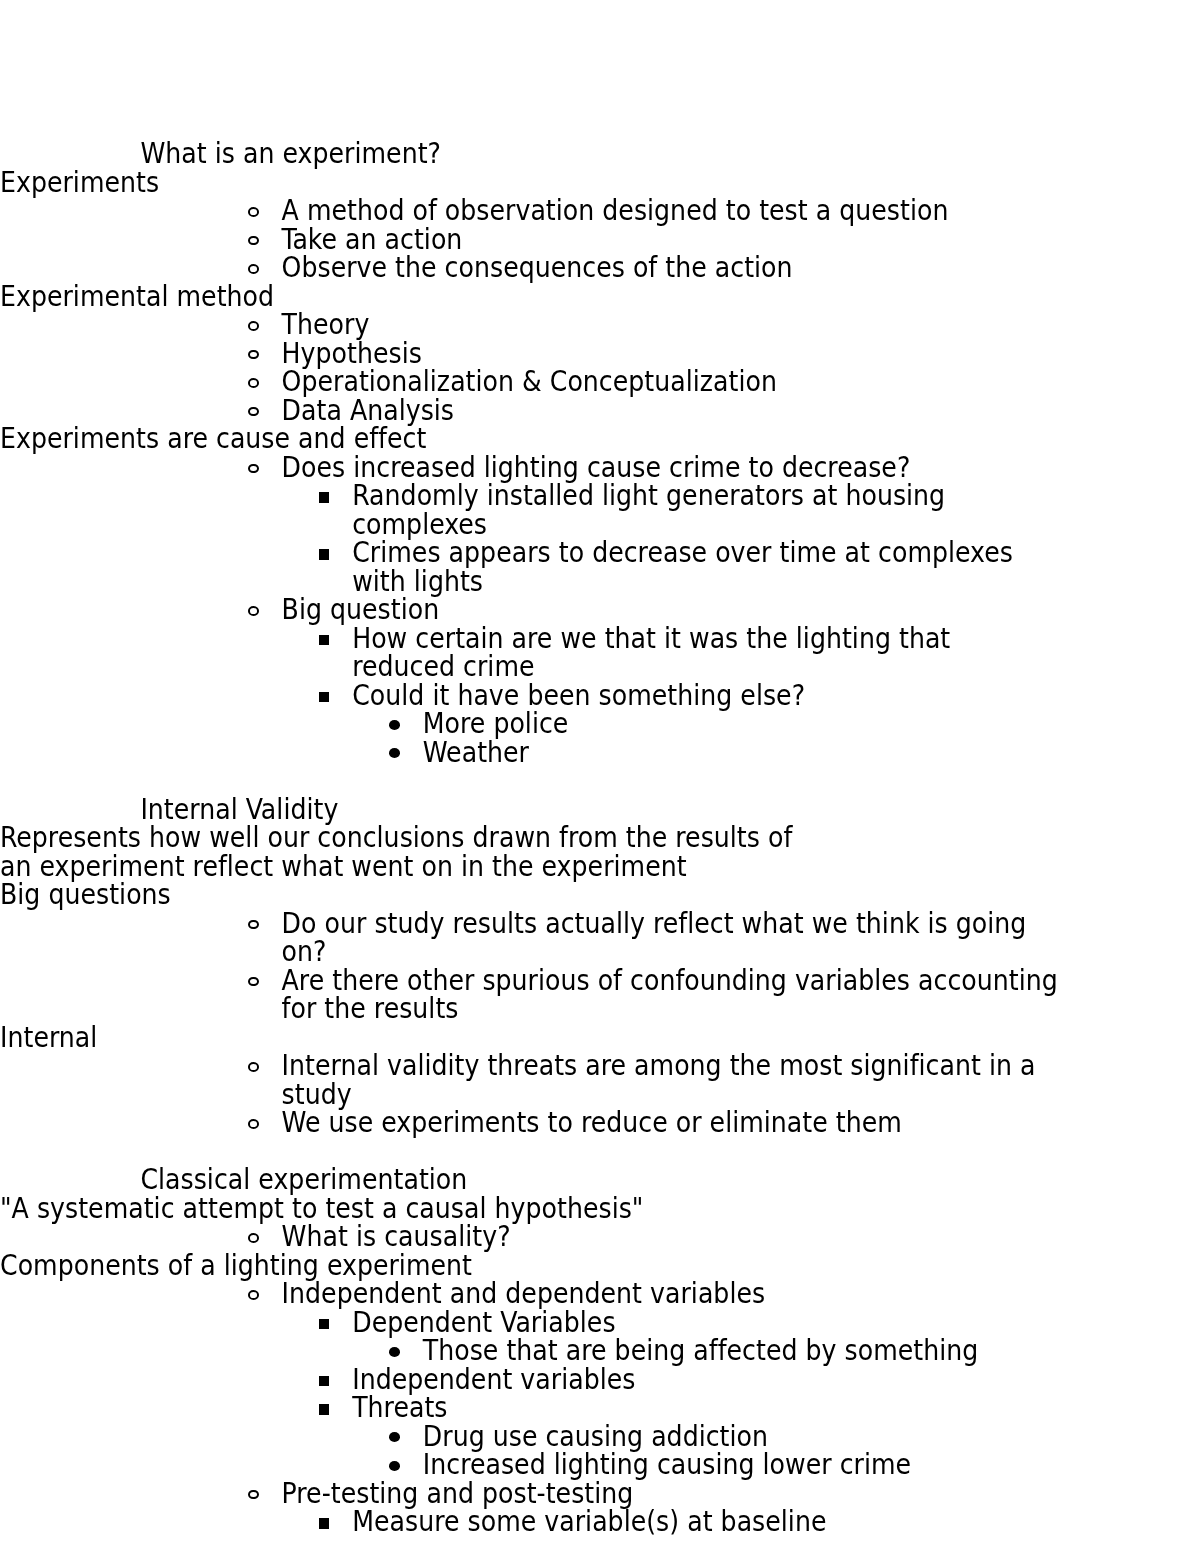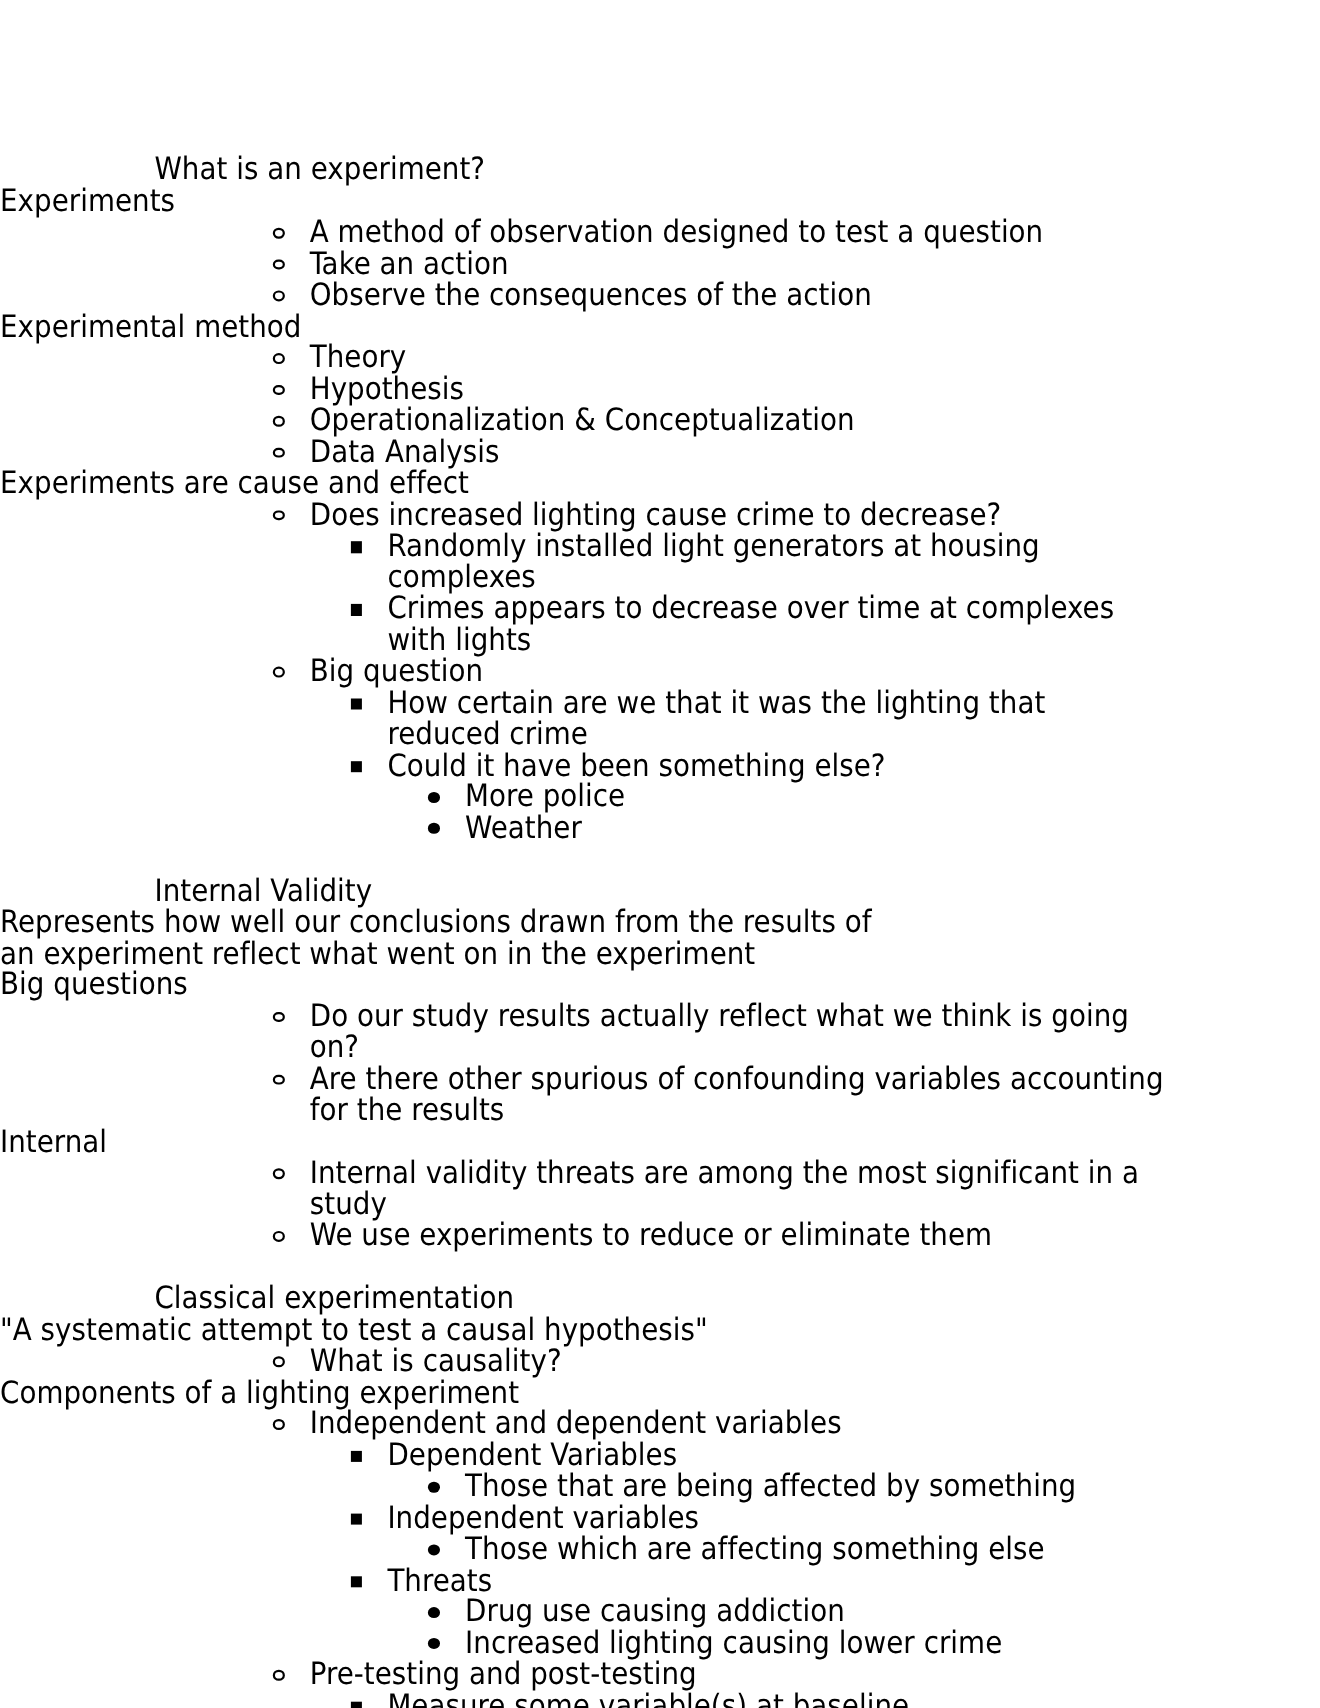--- a/index.html
+++ b/index.html
@@ -67,20 +67,19 @@
     <div class="line lvl2"><span class="bl bl-circle"></span><span>We use experiments to reduce or eliminate them</span></div>
     <div class="spacer"></div>
     <div class="line lvl0"><span>Classical experimentation</span></div>
     <div class="line lvl1"><span class="bl bl-disc"></span><span>"A systematic attempt to test a causal hypothesis"</span></div>
     <div class="line lvl2"><span class="bl bl-circle"></span><span>What is causality?</span></div>
     <div class="line lvl1"><span class="bl bl-disc"></span><span>Components of a lighting experiment</span></div>
     <div class="line lvl2"><span class="bl bl-circle"></span><span>Independent and dependent variables</span></div>
     <div class="line lvl3"><span class="bl bl-square"></span><span>Dependent Variables</span></div>
     <div class="line lvl4"><span class="bl bl-disc"></span><span>Those that are being affected by something</span></div>
     <div class="line lvl3"><span class="bl bl-square"></span><span>Independent variables</span></div>
-    <div class="line lvl4"><span class="bl bl-disc"></span><span>Those which are affecting something else</span></div>
     <div class="line lvl3"><span class="bl bl-square"></span><span>Threats</span></div>
     <div class="line lvl4"><span class="bl bl-disc"></span><span>Drug use </span><span class="it">causing</span><span> addiction</span></div>
     <div class="line lvl4"><span class="bl bl-disc"></span><span>Increased lighting </span><span class="it">causing</span><span> lower crime</span></div>
     <div class="line lvl2"><span class="bl bl-circle"></span><span>Pre-testing and post-testing</span></div>
     <div class="line lvl3"><span class="bl bl-square"></span><span>Measure some variable(s) at baseline</span></div>
   </div>
 </div>
 
 </body></html>

